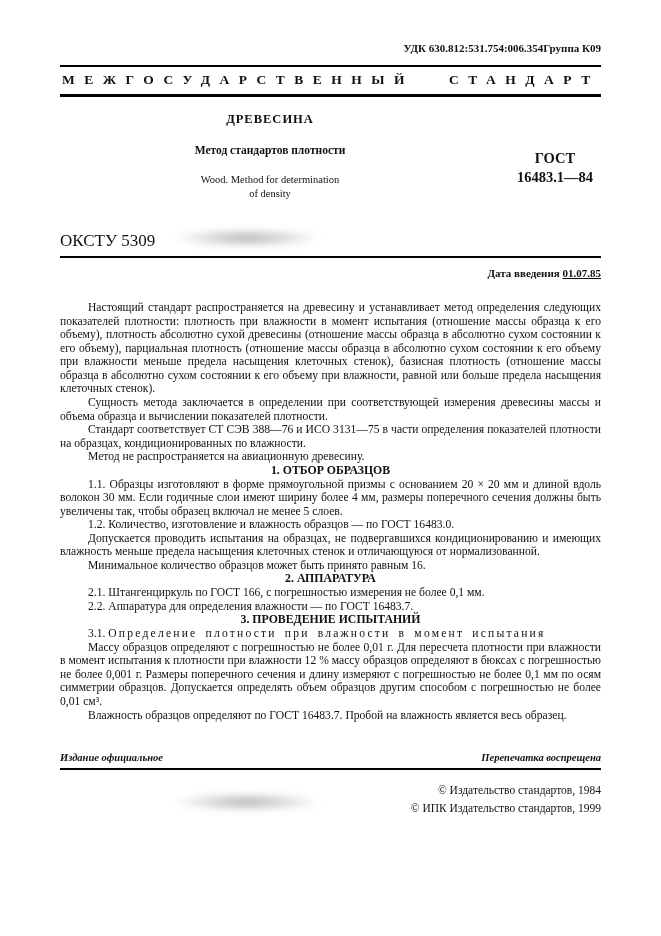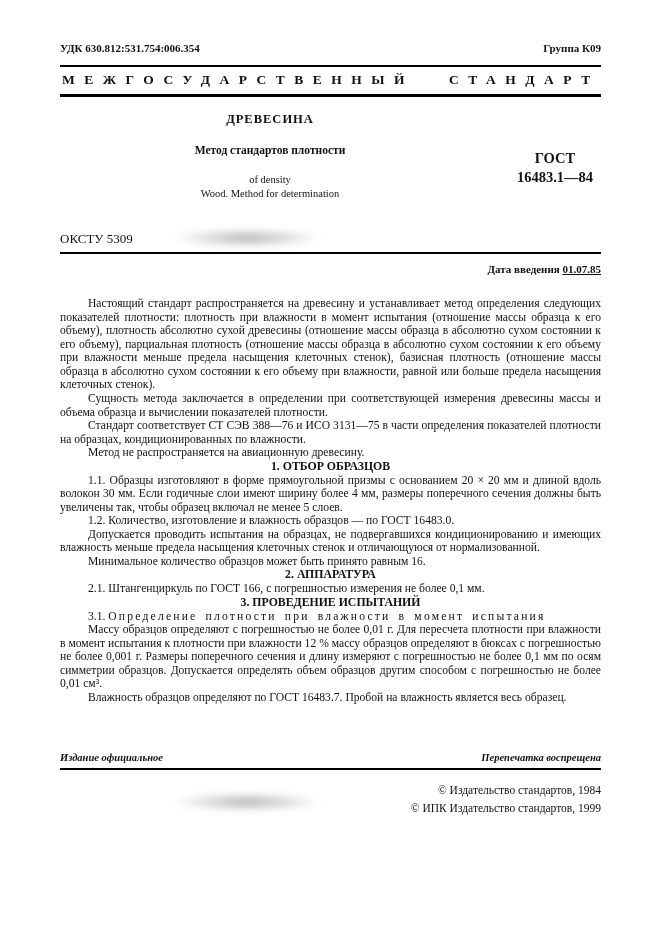--- a/index.html
+++ b/index.html
@@ -4,35 +4,35 @@
 <style>
   * { box-sizing: border-box; }
   html, body { margin: 0; padding: 0; background: #ffffff; }
   .page {
     width: 661px; height: 936px; margin: 0 auto; background: #ffffff;
     position: relative; color: #111;
     font-family: "Liberation Serif", serif;
     padding: 42px 60px 0 60px;
     overflow: hidden;
   }
-  .toprow { display: flex; justify-content: space-between; font-weight: bold; font-size: 11px; }
+  .toprow { display: flex; justify-content: flex-end; font-weight: bold; font-size: 11px; }
   .rule { border: none; border-top: 2px solid #000; margin: 0; }
   .rule.thick { border-top-width: 3px; }
   .std-header {
     font-weight: bold; font-size: 13.5px; letter-spacing: 9.5px; word-spacing: 22px;
     white-space: nowrap; overflow: hidden; padding: 5px 0 6px 2px;
   }
   .hdr-gap { margin-top: 11px; }
   .title-area { position: relative; height: 126px; }
   .title-center { position: absolute; left: 0; top: 15px; width: 420px; text-align: center; }
   .subject { font-weight: bold; font-size: 12.5px; letter-spacing: 1px; }
   .method { font-weight: bold; font-size: 11.5px; margin-top: 17px; }
   .english { font-size: 10.5px; margin-top: 17px; line-height: 1.3; }
   .gost-block { position: absolute; right: 8px; top: 52px; text-align: center; font-weight: bold; font-size: 14.5px; line-height: 1.3; }
-  .okstu { font-size: 13px; margin-top: 8px; }
+  .okstu { font-size: 17px; margin-top: 8px; }
   .rule2 { margin-top: 5px; }
   .date-line { text-align: right; font-weight: bold; font-size: 11px; margin-top: 9px; }
   .date-value { text-decoration: underline; }
   .body-text { margin-top: 22px; font-size: 11.6px; line-height: 1.17; text-align: justify; }
   .body-text p { margin: 0; text-indent: 28px; }
   .section-title { text-align: center; font-weight: bold; font-size: 11.8px; margin: 8px 0 4px; text-indent: 0 !important; }
   .spaced { letter-spacing: 2.2px; word-spacing: 3px; }
   .footer { position: absolute; left: 60px; right: 60px; top: 752px; }
   .footer-row { display: flex; justify-content: space-between; font-weight: bold; font-style: italic; font-size: 10.5px; }
   .footer .rule { margin-top: 5px; border-top-width: 2px; }
@@ -57,22 +57,22 @@
 
   <hr class="rule hdr-gap">
   <div class="std-header">МЕЖГОСУДАРСТВЕННЫЙ СТАНДАРТ</div>
   <hr class="rule thick">
 
   <div class="title-area">
     <div class="title-center">
       <div class="subject">ДРЕВЕСИНА</div>
       <div class="method">Метод стандартов плотности</div>
       <div class="english">
+        <div>Wood. Method for determination</div>
         <div>of density</div>
-        <div>Wood. Method for determination</div>
       </div>
     </div>
     <div class="gost-block">
       <div>ГОСТ</div>
       <div>16483.1—84</div>
     </div>
   </div>
 
   <div class="okstu">ОКСТУ 5309</div>
   <hr class="rule rule2">
@@ -89,20 +89,21 @@
     <p>Метод не распространяется на авиационную древесину.</p>
 
     <p class="section-title">1. ОТБОР ОБРАЗЦОВ</p>
     <p>1.1. Образцы изготовляют в форме прямоугольной призмы с основанием 20 × 20 мм и длиной вдоль волокон 30 мм. Если годичные слои имеют ширину более 4 мм, размеры поперечного сечения должны быть увеличены так, чтобы образец включал не менее 5 слоев.</p>
     <p>1.2. Количество, изготовление и влажность образцов — по ГОСТ 16483.0.</p>
     <p>Допускается проводить испытания на образцах, не подвергавшихся кондиционированию и имеющих влажность меньше предела насыщения клеточных стенок и отличающуюся от нормализованной.</p>
     <p>Минимальное количество образцов может быть принято равным 16.</p>
 
     <p class="section-title">2. АППАРАТУРА</p>
     <p>2.1. Штангенциркуль по ГОСТ 166, с погрешностью измерения не более 0,1 мм.</p>
+    <p>2.2. Аппаратура для определения влажности — по ГОСТ 16483.7.</p>
 
     <p class="section-title">3. ПРОВЕДЕНИЕ ИСПЫТАНИЙ</p>
     <p>
       <span>3.1.</span>
       <span class="spaced">Определение плотности при влажности в момент испытания</span>
     </p>
     <p>Массу образцов определяют с погрешностью не более 0,01 г. Для пересчета плотности при влажности в момент испытания к плотности при влажности 12 % массу образцов определяют в бюксах с погрешностью не более 0,001 г. Размеры поперечного сечения и длину измеряют с погрешностью не более 0,1 мм по осям симметрии образцов. Допускается определять объем образцов другим способом с погрешностью не более 0,01 см³.</p>
     <p>Влажность образцов определяют по ГОСТ 16483.7. Пробой на влажность является весь образец.</p>
   </div>
 

